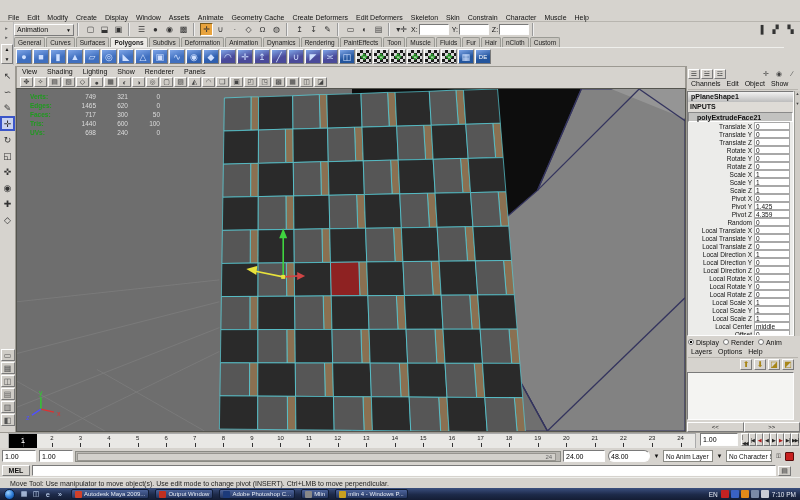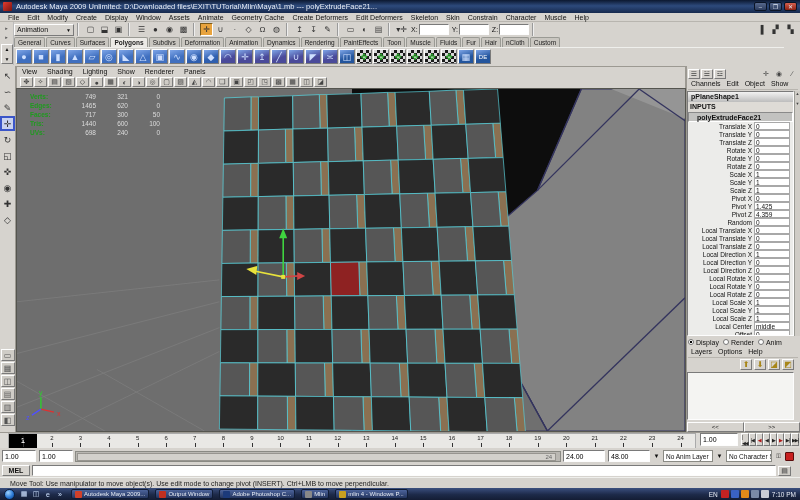--- a/index.html
+++ b/index.html
@@ -108,29 +108,20 @@
 #tray{margin-left:auto;display:flex;align-items:center;gap:3px;padding-right:4px;font-size:6.5px}
 .trayicon{width:8px;height:8px;border-radius:1px}
 
 #leftcollapse{left:0;top:22px;width:14px;height:43px;background:#d6d3ce;border-right:1px solid #bbb;display:flex;flex-direction:column;align-items:center;font-size:5px;color:#555;gap:3px;padding-top:3px}
 </style>
 </head>
 <body>
 
 <div id="root">
 
-  <div id="titlebar" class="abs">
-    <div class="appicon"></div>
-    <span>Autodesk Maya 2009 Unlimited: D:\Downloaded files\EXIT\TUTorial\Mlin\Maya\1.mb  ---  polyExtrudeFace21...</span>
-    <div class="winbtns">
-      <div class="winbtn">–</div>
-      <div class="winbtn">❐</div>
-      <div class="winbtn close">✕</div>
-    </div>
-  </div>
 
   <div id="menubar" class="abs">
       <span>File</span>
       <span>Edit</span>
       <span>Modify</span>
       <span>Create</span>
       <span>Display</span>
       <span>Window</span>
       <span>Assets</span>
       <span>Animate</span>
@@ -771,21 +762,21 @@
 
   <div id="rangeslider" class="abs">
     <input class="rfield sunken" style="width: 34px; margin-left: 2px;" readonly="" value="1.00">
     <input class="rfield sunken" style="width: 34px; margin-left: 3px;" readonly="" value="1.00">
     <div id="rbar">
       <div id="rhandle">
           <span id="rh-end">24</span>
         </div>
     </div>
     <input class="rfield sunken" style="width: 42px;" readonly="" value="24.00">
-    <input class="rfield sunken" style="width: 42px; margin-left: 3px;" readonly="" value="48.00">
+    <input class="rfield sunken" style="width: 42px; margin-left: 3px; border-radius: 6px;" readonly="" value="48.00">
     <div class="ddbtn">▼</div>
     <div class="ddl" style="width:50px">No Anim Layer</div>
     <div class="ddbtn">▼</div>
     <div class="ddl" style="width:46px">No Character Set</div>
     <div class="ddbtn">⚿</div>
     <div id="autokey" style="width: 9px; height: 9px; border: 1px solid rgb(90, 12, 12); border-radius: 1px; background: rgb(200, 32, 32);"></div>
   </div>
 
   <div id="cmdline" class="abs">
     <div id="mel" class="raised">MEL</div>

